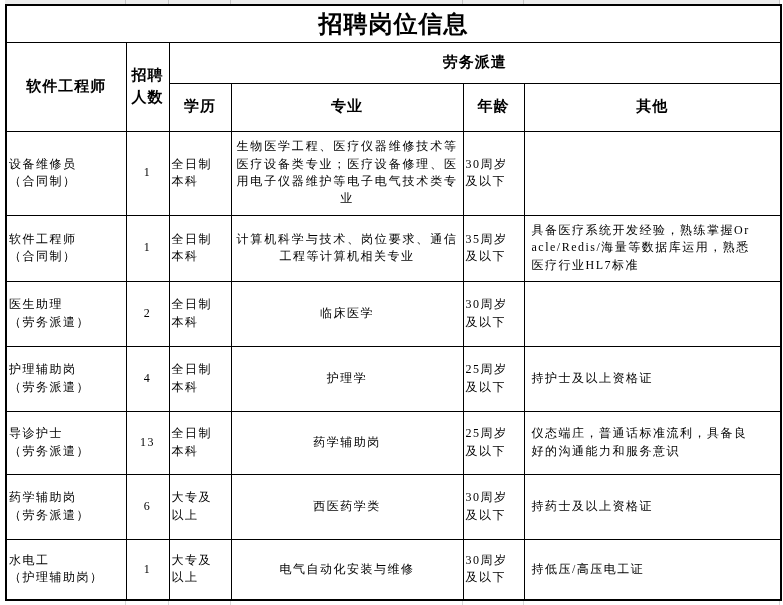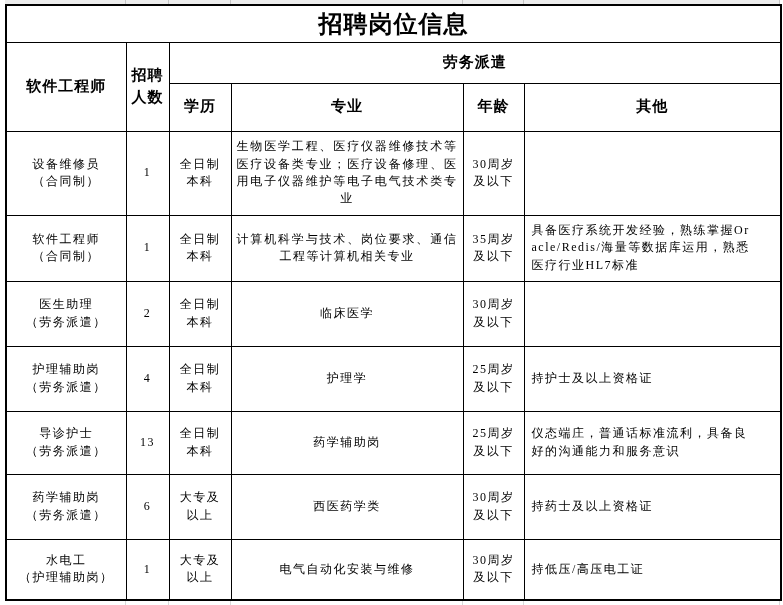--- a/index.html
+++ b/index.html
@@ -60,21 +60,20 @@
     text-align: center;
     letter-spacing: 1px;
     line-height: 1.45;
   }
   table.grid td {
     font-size: 12px;
     letter-spacing: 1.5px;
     line-height: 1.45;
   }
   td.c-pos, td.c-edu, td.c-age {
-    text-align: center;
     white-space: pre-line;
     padding: 1px 2px;
   }
   td.c-num {
     text-align: center;
     font-size: 15px;
     letter-spacing: 0;
   }
   td.c-major {
     text-align: justify;

